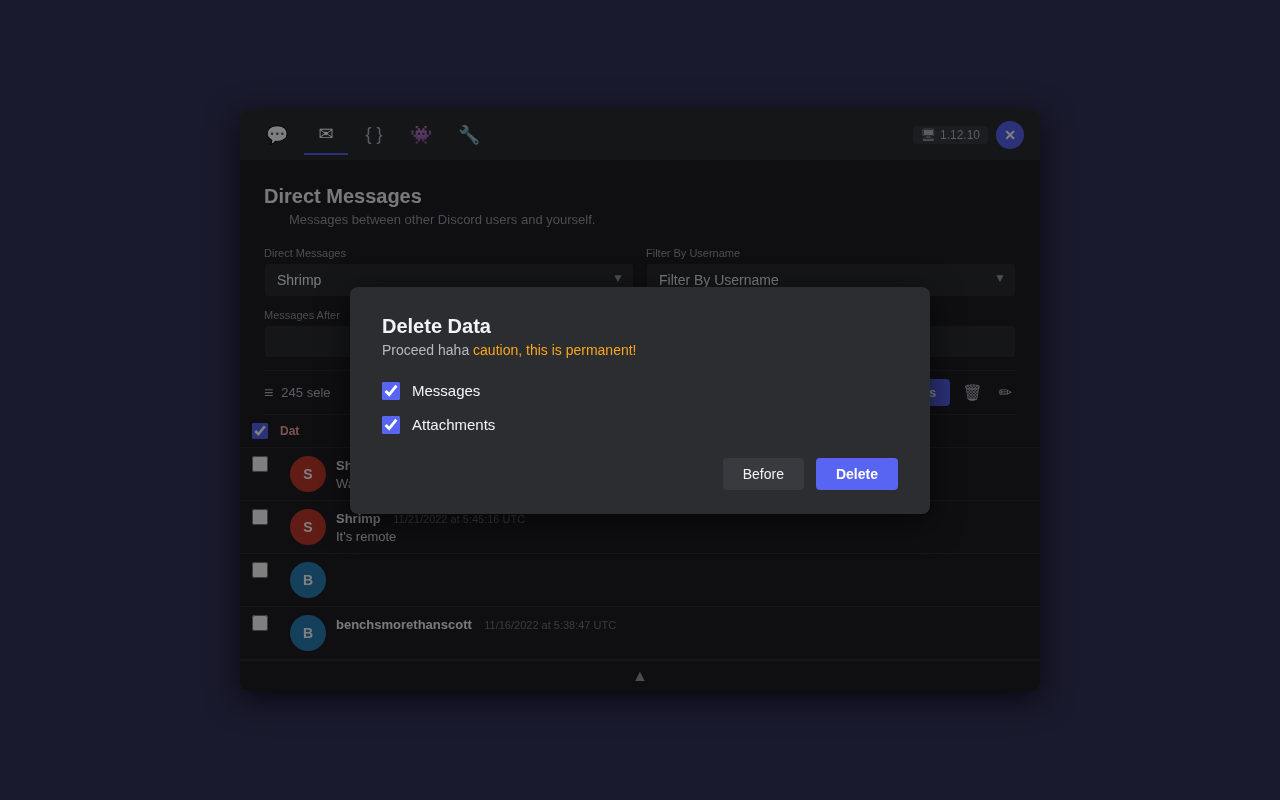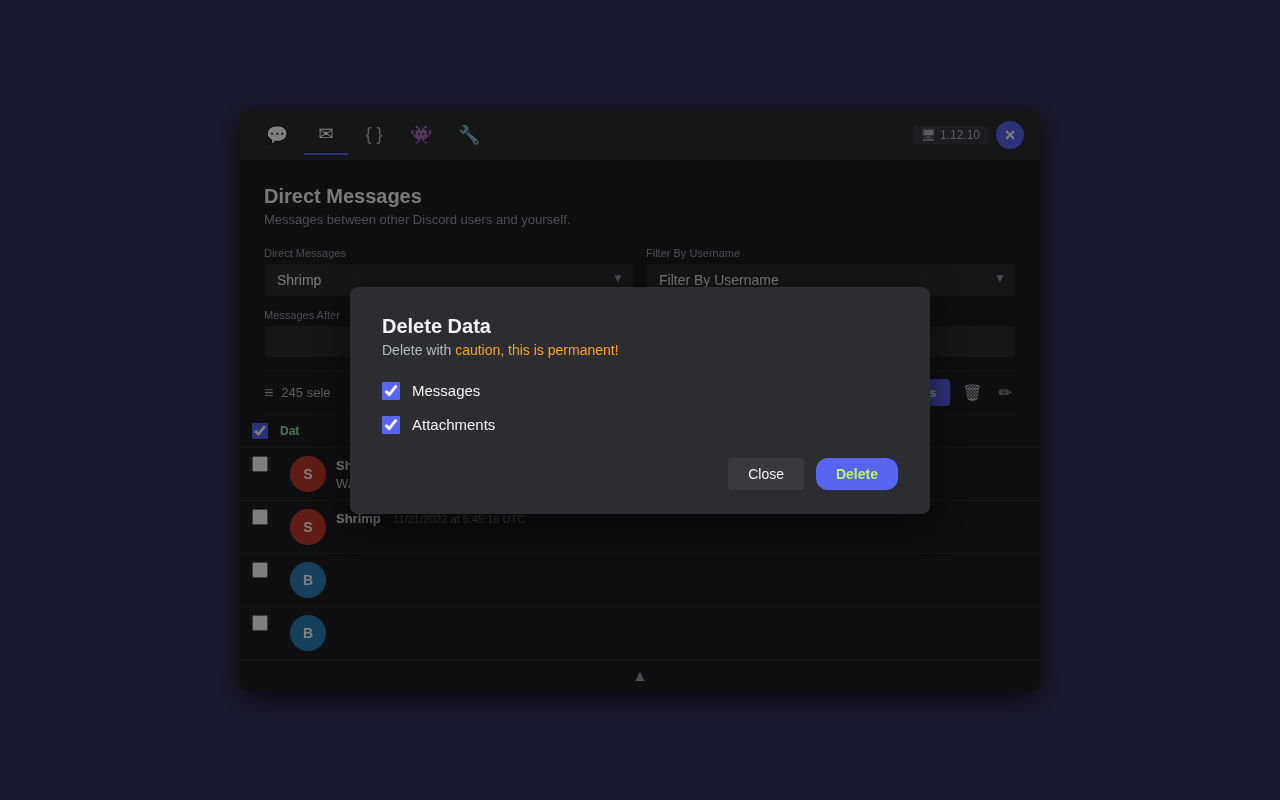--- a/index.html
+++ b/index.html
@@ -91,20 +91,21 @@
     .page-title {
       font-size: 20px;
       font-weight: 700;
       color: #f2f3f5;
       margin-bottom: 4px;
     }
     .page-subtitle {
       font-size: 13px;
       color: #949ba4;
       margin-bottom: 20px;
+      margin-left: 25px;
     }
     
     .filter-row {
       display: flex;
       gap: 12px;
       margin-bottom: 12px;
     }
     .select-wrapper {
       flex: 1;
       position: relative;
@@ -228,21 +229,21 @@
       border-bottom: 1px solid #2b2d31;
     }
     .msg-checkbox {
       width: 16px;
       height: 16px;
       accent-color: #5865f2;
       margin-right: 12px;
     }
     .msg-col-label {
       font-size: 12px;
-      color: #86efac;
+      color: #fca5a5;
       font-weight: 600;
     }
     .message-item {
       display: flex;
       align-items: flex-start;
       padding: 8px 12px;
       border-bottom: 1px solid #2b2d31;
       gap: 10px;
     }
     .avatar {
@@ -353,23 +354,23 @@
       color: #f2f3f5;
       border: none;
       border-radius: 4px;
       padding: 8px 20px;
       font-size: 14px;
       cursor: pointer;
       font-weight: 500;
     }
     .btn-delete-modal {
       background: #5865f2;
-      color: #bef264;
+      color: #ffffff;
       border: none;
-      border-radius: 12px;
+      border-radius: 4px;
       padding: 8px 20px;
       font-size: 14px;
       cursor: pointer;
       font-weight: 600;
     }
   </style>
 </head>
 <body>
 
 <div class="app-window">
@@ -469,54 +470,60 @@
         <div class="msg-text">Wasn't going to take <span class="highlight">anything</span> less haha</div>
       </div>
     </div>
 
     <div class="message-item">
       <input type="checkbox" class="msg-checkbox" style="">
       <div class="avatar avatar-shrimp">S</div>
       <div class="msg-content">
         <span class="msg-author">Shrimp</span>
         <span class="msg-timestamp">11/21/2022 at 5:45:16 UTC</span>
+        <div class="msg-text">It's remote</div>
       </div>
     </div>
 
     <div class="message-item">
       <input type="checkbox" class="msg-checkbox" style="">
       <div class="avatar avatar-bench">B</div>
     </div>
 
     <div class="message-item">
       <input type="checkbox" class="msg-checkbox" style="">
       <div class="avatar avatar-bench">B</div>
+      <div class="msg-content">
+        <span class="msg-author">benchsmorethanscott</span>
+        <span class="msg-timestamp">11/16/2022 at 5:38:47 UTC</span>
+        <div class="msg-text"></div>
+      </div>
     </div>
   </div>
 
   <div class="collapse-bar">
     <span>▲</span>
   </div>
 
   <div class="modal-overlay">
     <div class="modal">
       <div class="modal-title">Delete Data</div>
       <div class="modal-warning">
-        <span>Delete with </span><span class="caution">caution, this is permanent!</span>
+        <span>Proceed haha </span><span class="caution">caution, this is permanent!</span>
       </div>
 
       <div class="modal-checkbox-row">
         <input type="checkbox" class="modal-checkbox" checked="" style="">
         <label class="modal-checkbox-label">Messages</label>
       </div>
 
       <div class="modal-checkbox-row">
         <input type="checkbox" class="modal-checkbox" checked="" style="">
         <label class="modal-checkbox-label">Attachments</label>
       </div>
 
       <div class="modal-actions">
-        <button class="btn-close-modal">Close</button>
+        <button class="btn-close-modal">Before</button>
         <button class="btn-delete-modal">Delete</button>
       </div>
     </div>
   </div>
 </div>
 
 </body></html>

